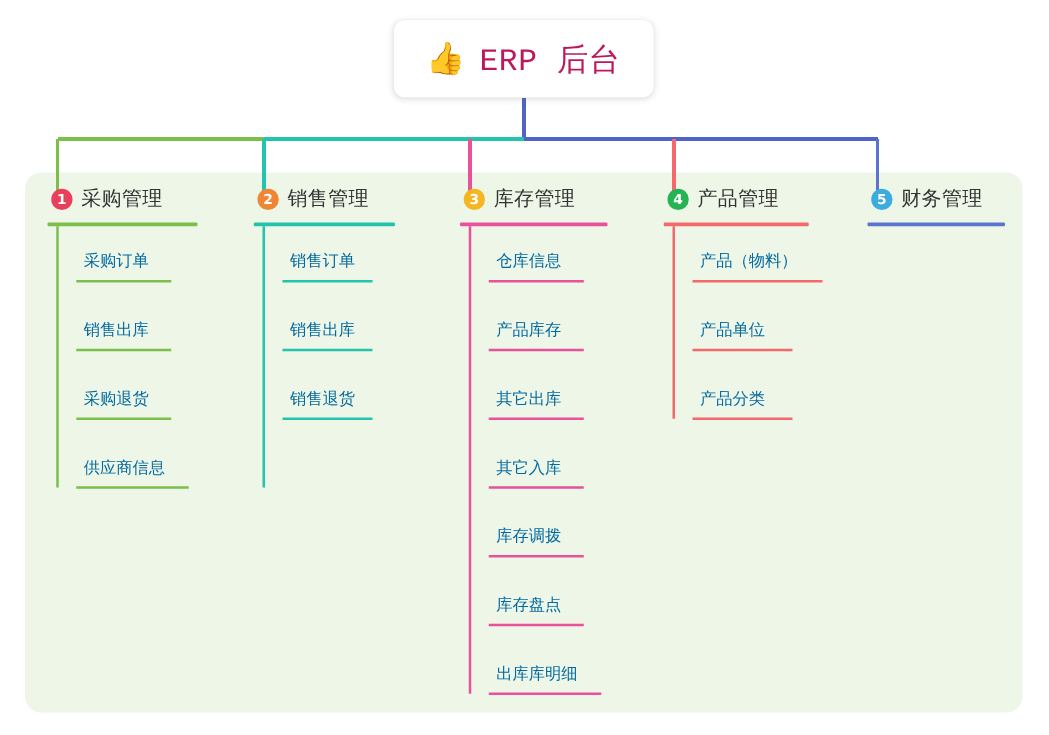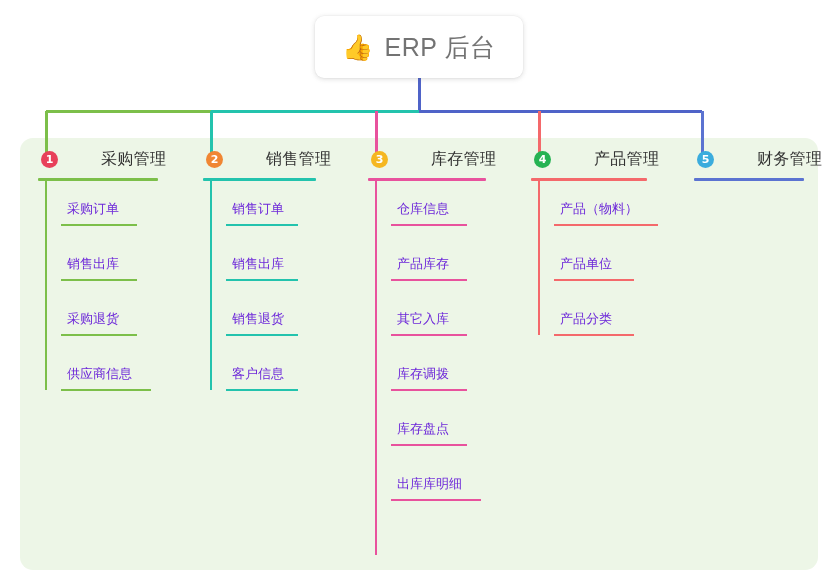--- a/index.html
+++ b/index.html
@@ -13,48 +13,48 @@
   
   #root-node{
     position:absolute;left:315px;top:16px;width:208px;height:62px;
     background:#ffffff;border-radius:9px;
     box-shadow:0 1px 5px rgba(90,90,90,.22),0 0 0 .5px rgba(0,0,0,.03);
     display:flex;align-items:center;justify-content:center;gap:11px;
     z-index:5;
   }
   #root-node .root-emoji{font-size:25px;line-height:1;}
   #root-node .root-label{
-    font-size:25px;letter-spacing:.5px;color:#737373;white-space:nowrap;
+    font-size:25px;letter-spacing:.5px;color:#be185d;white-space:nowrap;font-family:Liberation Mono, monospace;
   }
 
   
   #panel{
     position:absolute;left:20px;top:138px;width:798px;height:432px;
     background:#edf6e7;border-radius:13px;z-index:1;
   }
 
   
   #connectors{position:absolute;left:0;top:0;width:839px;height:588px;z-index:4;pointer-events:none;}
 
   
   .column{position:absolute;top:146px;z-index:6;}
   .col-head{display:flex;align-items:center;gap:7px;height:26px;padding-left:3px;}
   .badge{
     width:17px;height:17px;border-radius:50%;
     display:flex;align-items:center;justify-content:center;
     color:#fff;font-size:11px;font-weight:bold;line-height:1;flex:none;
     font-family:"DejaVu Sans",sans-serif;
   }
-  .col-title{font-size:16px;color:#333333;white-space:nowrap;letter-spacing:.3px;margin-left:36px;}
+  .col-title{font-size:16px;color:#333333;white-space:nowrap;letter-spacing:.3px;}
   .head-rule{height:3px;margin-top:6px;border-radius:1px;}
 
   .children{position:relative;margin-top:0;}
   .child{position:relative;height:55px;}
   .child-label{
-    position:absolute;left:29px;top:19px;font-size:13px;color:#6d28d9;white-space:nowrap;
+    position:absolute;left:29px;top:19px;font-size:13px;color:#0369a1;white-space:nowrap;
   }
   .child-rule{position:absolute;left:23px;top:43px;height:2px;}
   .spine{position:absolute;left:7px;top:0;width:2px;}
 </style>
 </head>
 <body>
 
 <div id="canvas">
 
   <div id="panel"></div>
@@ -116,40 +116,40 @@
             <div class="child-rule" style="width: 72px; background: rgb(35, 195, 173);"></div>
           </div>
           <div class="child">
             <span class="child-label">销售出库</span>
             <div class="child-rule" style="width: 72px; background: rgb(35, 195, 173);"></div>
           </div>
           <div class="child">
             <span class="child-label">销售退货</span>
             <div class="child-rule" style="width: 72px; background: rgb(35, 195, 173);"></div>
           </div>
-          <div class="child">
-            <span class="child-label">客户信息</span>
-            <div class="child-rule" style="width: 72px; background: rgb(35, 195, 173);"></div>
-          </div>
         </div>
       </div>
       <div class="column" style="left: 368px;">
         <div class="col-head">
           <span class="badge" style="background: rgb(245, 183, 33);">3</span>
           <span class="col-title">库存管理</span>
         </div>
         <div class="head-rule" style="width: 118px; background: rgb(232, 82, 157);"></div>
         <div class="children">
           <div class="spine" style="background: rgb(232, 82, 157); height: 374px;"></div>
           <div class="child">
             <span class="child-label">仓库信息</span>
             <div class="child-rule" style="width: 76px; background: rgb(232, 82, 157);"></div>
           </div>
           <div class="child">
             <span class="child-label">产品库存</span>
+            <div class="child-rule" style="width: 76px; background: rgb(232, 82, 157);"></div>
+          </div>
+          <div class="child">
+            <span class="child-label">其它出库</span>
             <div class="child-rule" style="width: 76px; background: rgb(232, 82, 157);"></div>
           </div>
           <div class="child">
             <span class="child-label">其它入库</span>
             <div class="child-rule" style="width: 76px; background: rgb(232, 82, 157);"></div>
           </div>
           <div class="child">
             <span class="child-label">库存调拨</span>
             <div class="child-rule" style="width: 76px; background: rgb(232, 82, 157);"></div>
           </div>

